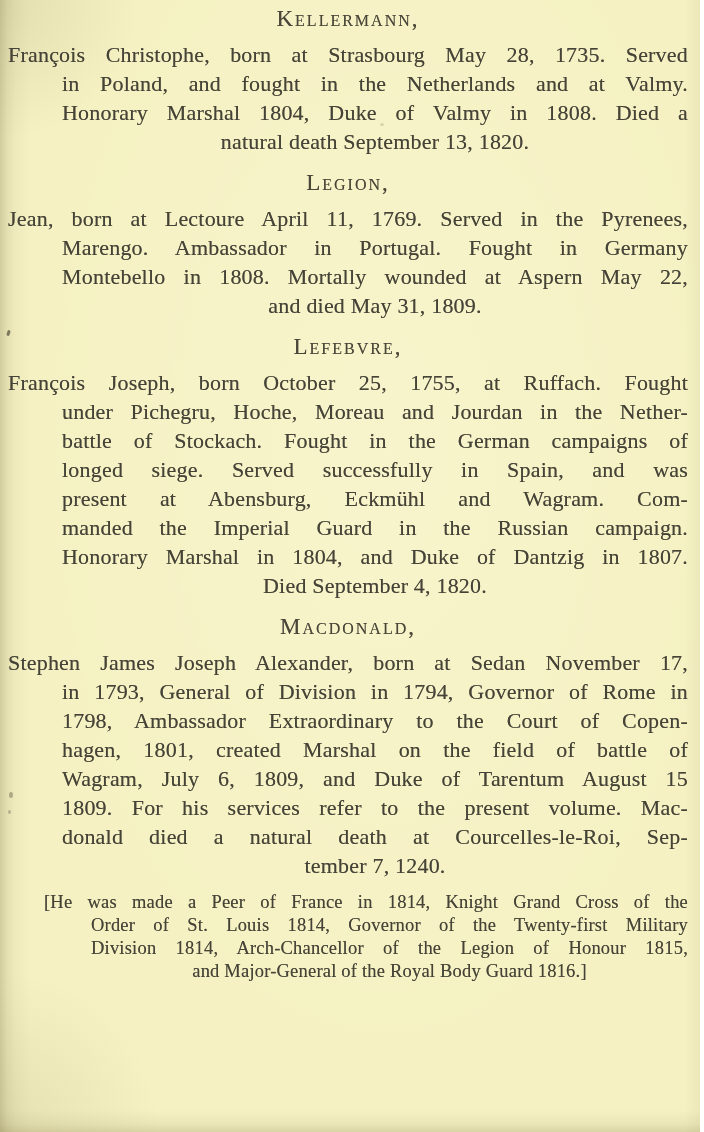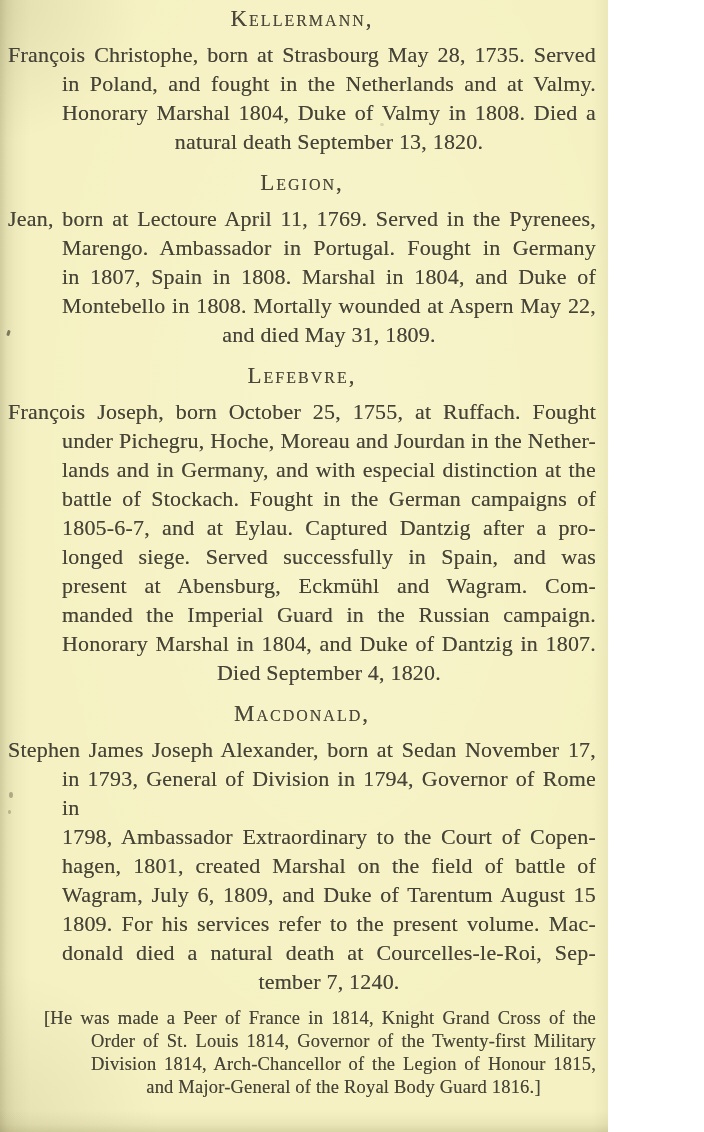--- a/index.html
+++ b/index.html
@@ -3,21 +3,21 @@
 <meta charset="utf-8">
 <style>
   html, body { margin: 0; padding: 0; }
   body {
     width: 704px; height: 1132px;
     font-family: "Liberation Serif", "DejaVu Serif", serif;
     overflow: hidden;
   }
   #page {
     position: relative;
-    width: 608px; height: 1132px;
+    width: 700px; height: 1132px;
     box-sizing: border-box;
     padding: 6px 12px 0 8px;
     color: #454337;
     background:
       radial-gradient(circle at 0% 0%, rgba(110,105,60,0.14), rgba(110,105,60,0) 140px),
       radial-gradient(circle at 0% 100%, rgba(110,100,55,0.12), rgba(110,100,55,0) 160px),
       linear-gradient(90deg, rgba(105,100,55,0.26) 0px, rgba(105,100,55,0.12) 7px, rgba(105,100,55,0.05) 15px, rgba(105,100,55,0) 30px),
       linear-gradient(0deg, rgba(110,100,50,0.20) 0px, rgba(110,100,50,0.08) 8px, rgba(110,100,50,0) 22px),
       linear-gradient(270deg, rgba(110,105,60,0.07) 0px, rgba(110,105,60,0) 16px),
       radial-gradient(ellipse at 55% 40%, rgba(255,255,235,0.25), rgba(255,255,235,0) 70%),
@@ -69,31 +69,28 @@
         <div class="entry-heading">Kellermann,</div>
         <div class="line just">François Christophe, born at Strasbourg May 28, 1735.  Served</div>
         <div class="line cont just">in Poland, and fought in the Netherlands and at Valmy.</div>
         <div class="line cont just">Honorary Marshal 1804, Duke of Valmy in 1808.  Died a</div>
         <div class="line cont">natural death September 13, 1820.</div>
       </div>
       <div class="entry">
         <div class="entry-heading">Legion,</div>
         <div class="line just">Jean, born at Lectoure April 11, 1769.  Served in the Pyrenees,</div>
         <div class="line cont just">Marengo.  Ambassador in Portugal.  Fought in Germany</div>
-        <div class="line cont just">in 1807, Spain in 1808.  Marshal in 1804, and Duke of</div>
         <div class="line cont just">Montebello in 1808.  Mortally wounded at Aspern May 22,</div>
         <div class="line cont">and died May 31, 1809.</div>
       </div>
       <div class="entry">
         <div class="entry-heading">Lefebvre,</div>
         <div class="line just">François Joseph, born October 25, 1755, at Ruffach.  Fought</div>
         <div class="line cont just">under Pichegru, Hoche, Moreau and Jourdan in the Nether-</div>
-        <div class="line cont just">lands and in Germany, and with especial distinction at the</div>
         <div class="line cont just">battle of Stockach.  Fought in the German campaigns of</div>
-        <div class="line cont just">1805-6-7, and at Eylau.  Captured Dantzig after a pro-</div>
         <div class="line cont just">longed siege.  Served successfully in Spain, and was</div>
         <div class="line cont just">present at Abensburg, Eckmühl and Wagram.  Com-</div>
         <div class="line cont just">manded the Imperial Guard in the Russian campaign.</div>
         <div class="line cont just">Honorary Marshal in 1804, and Duke of Dantzig in 1807.</div>
         <div class="line cont">Died September 4, 1820.</div>
       </div>
       <div class="entry">
         <div class="entry-heading">Macdonald,</div>
         <div class="line just">Stephen James Joseph Alexander, born at Sedan November 17,</div>
         <div class="line cont just">in 1793, General of Division in 1794, Governor of Rome in</div>

